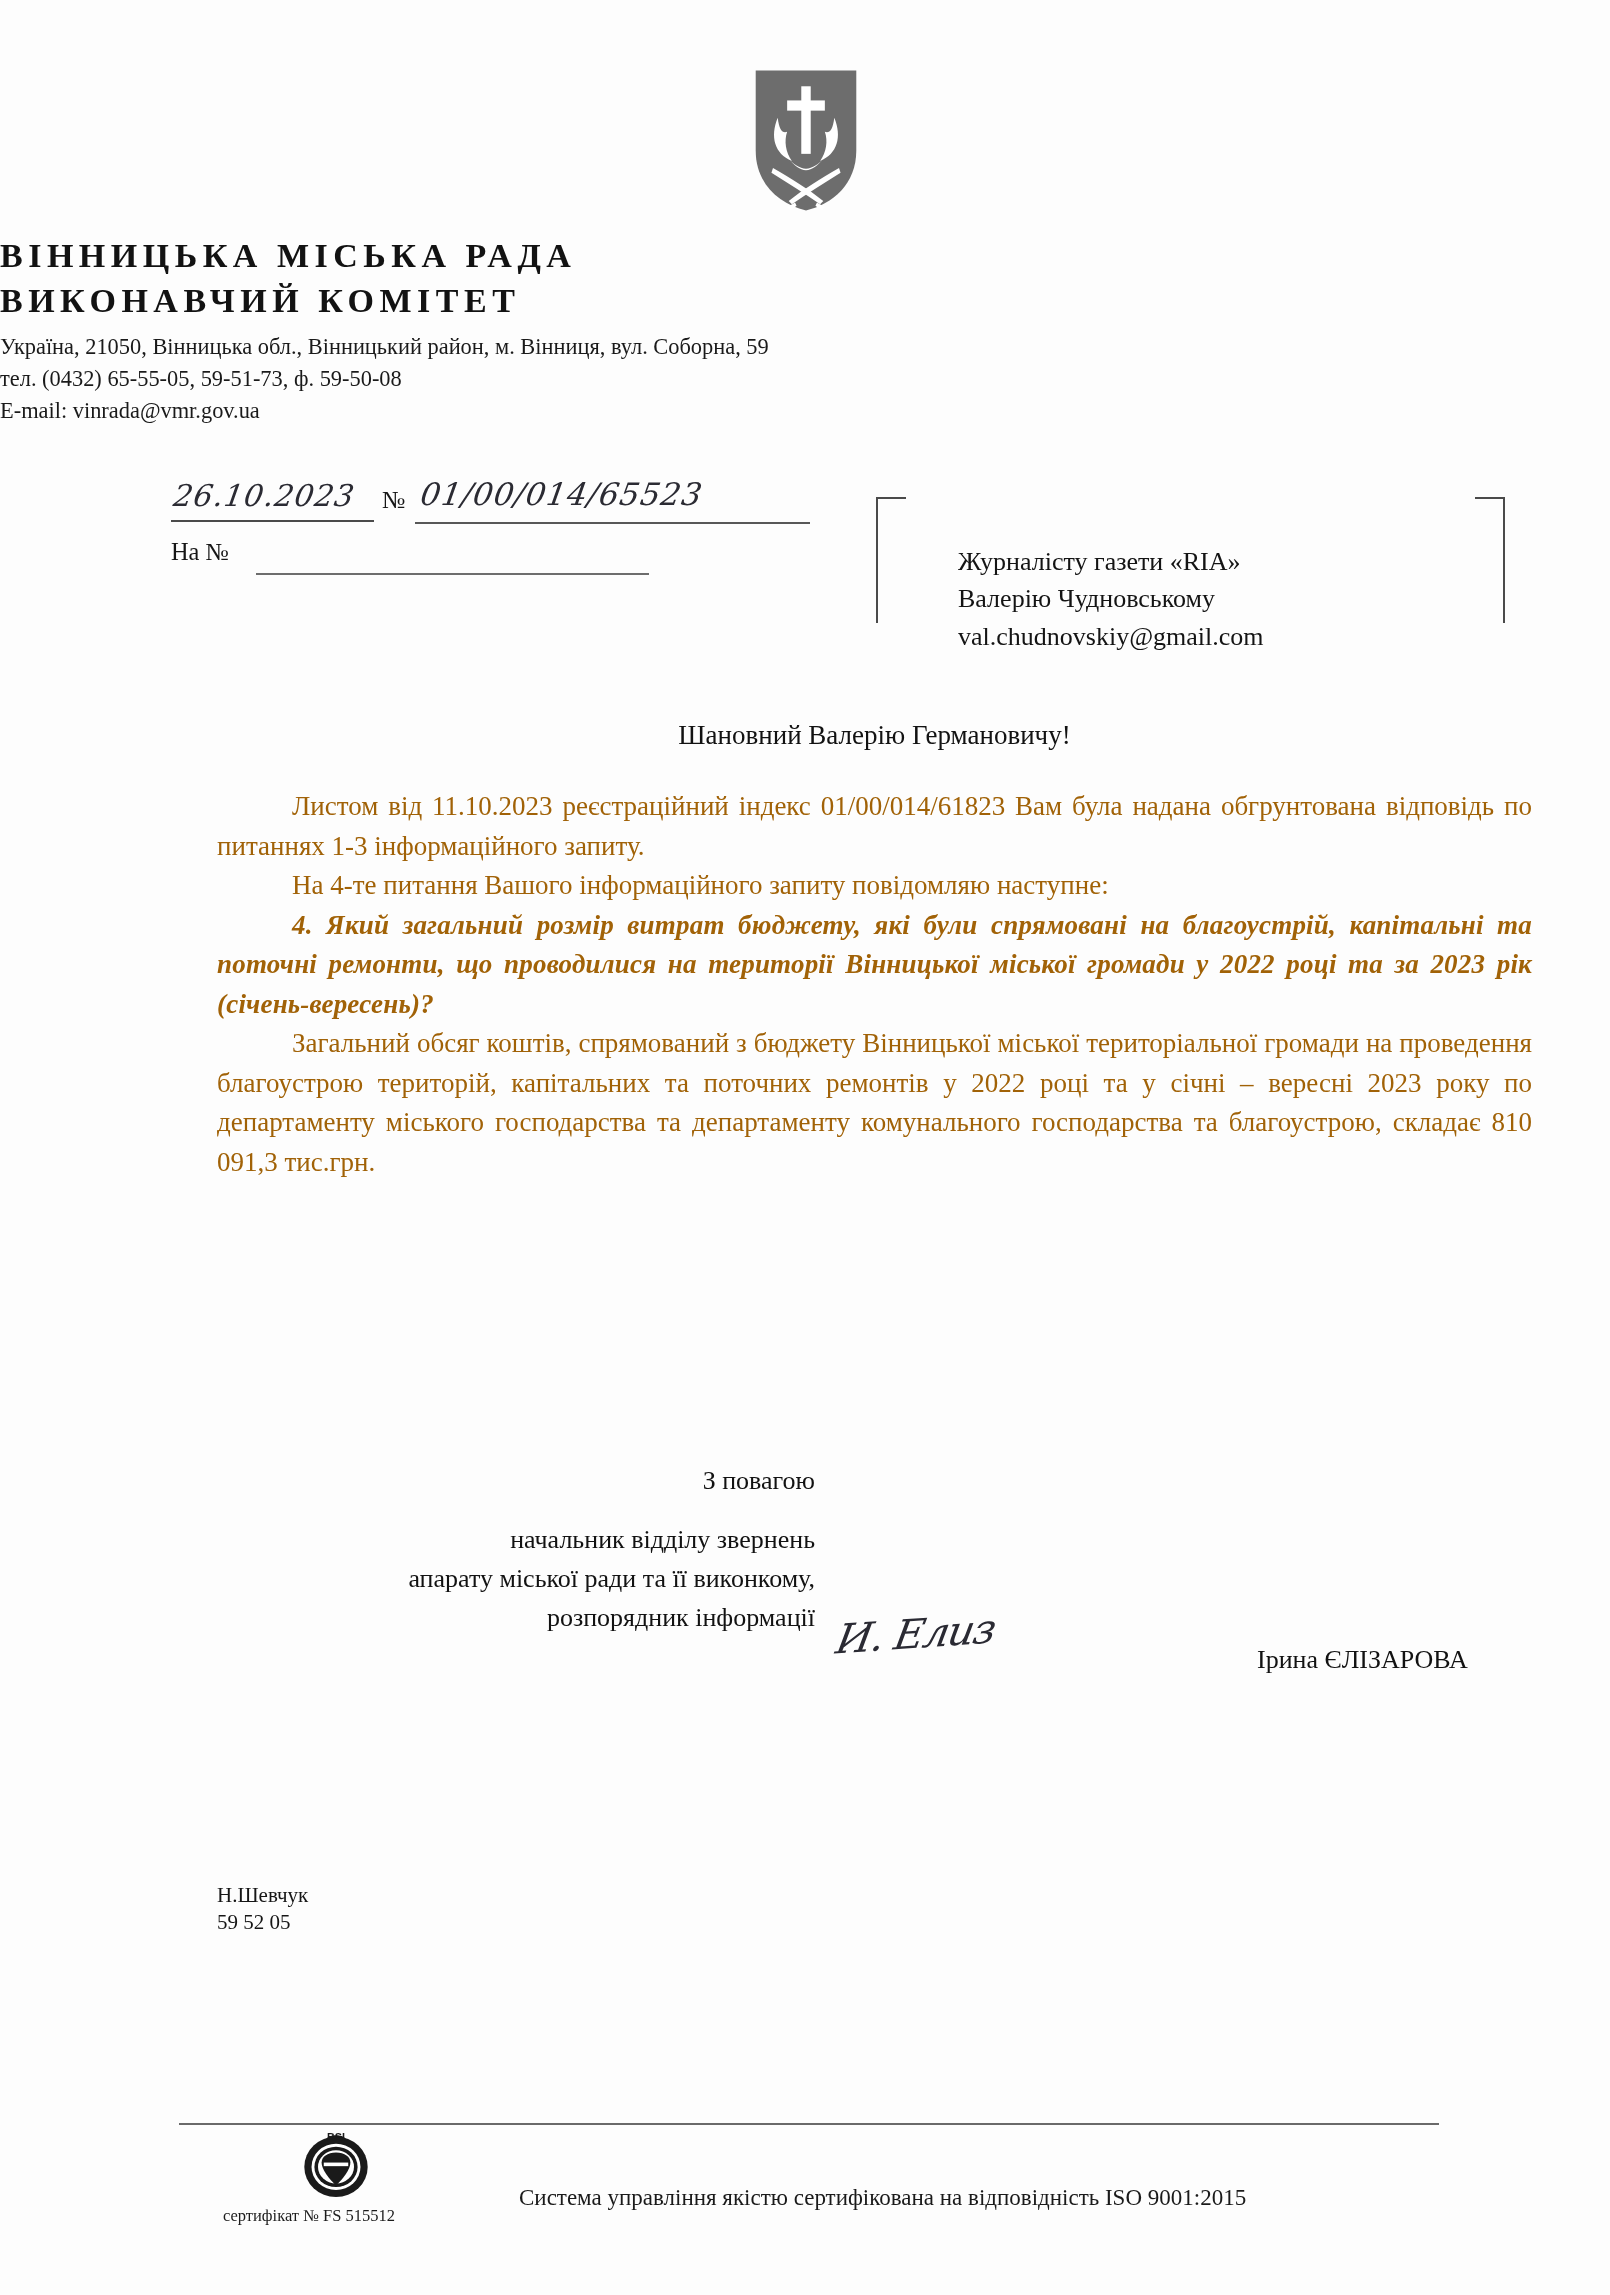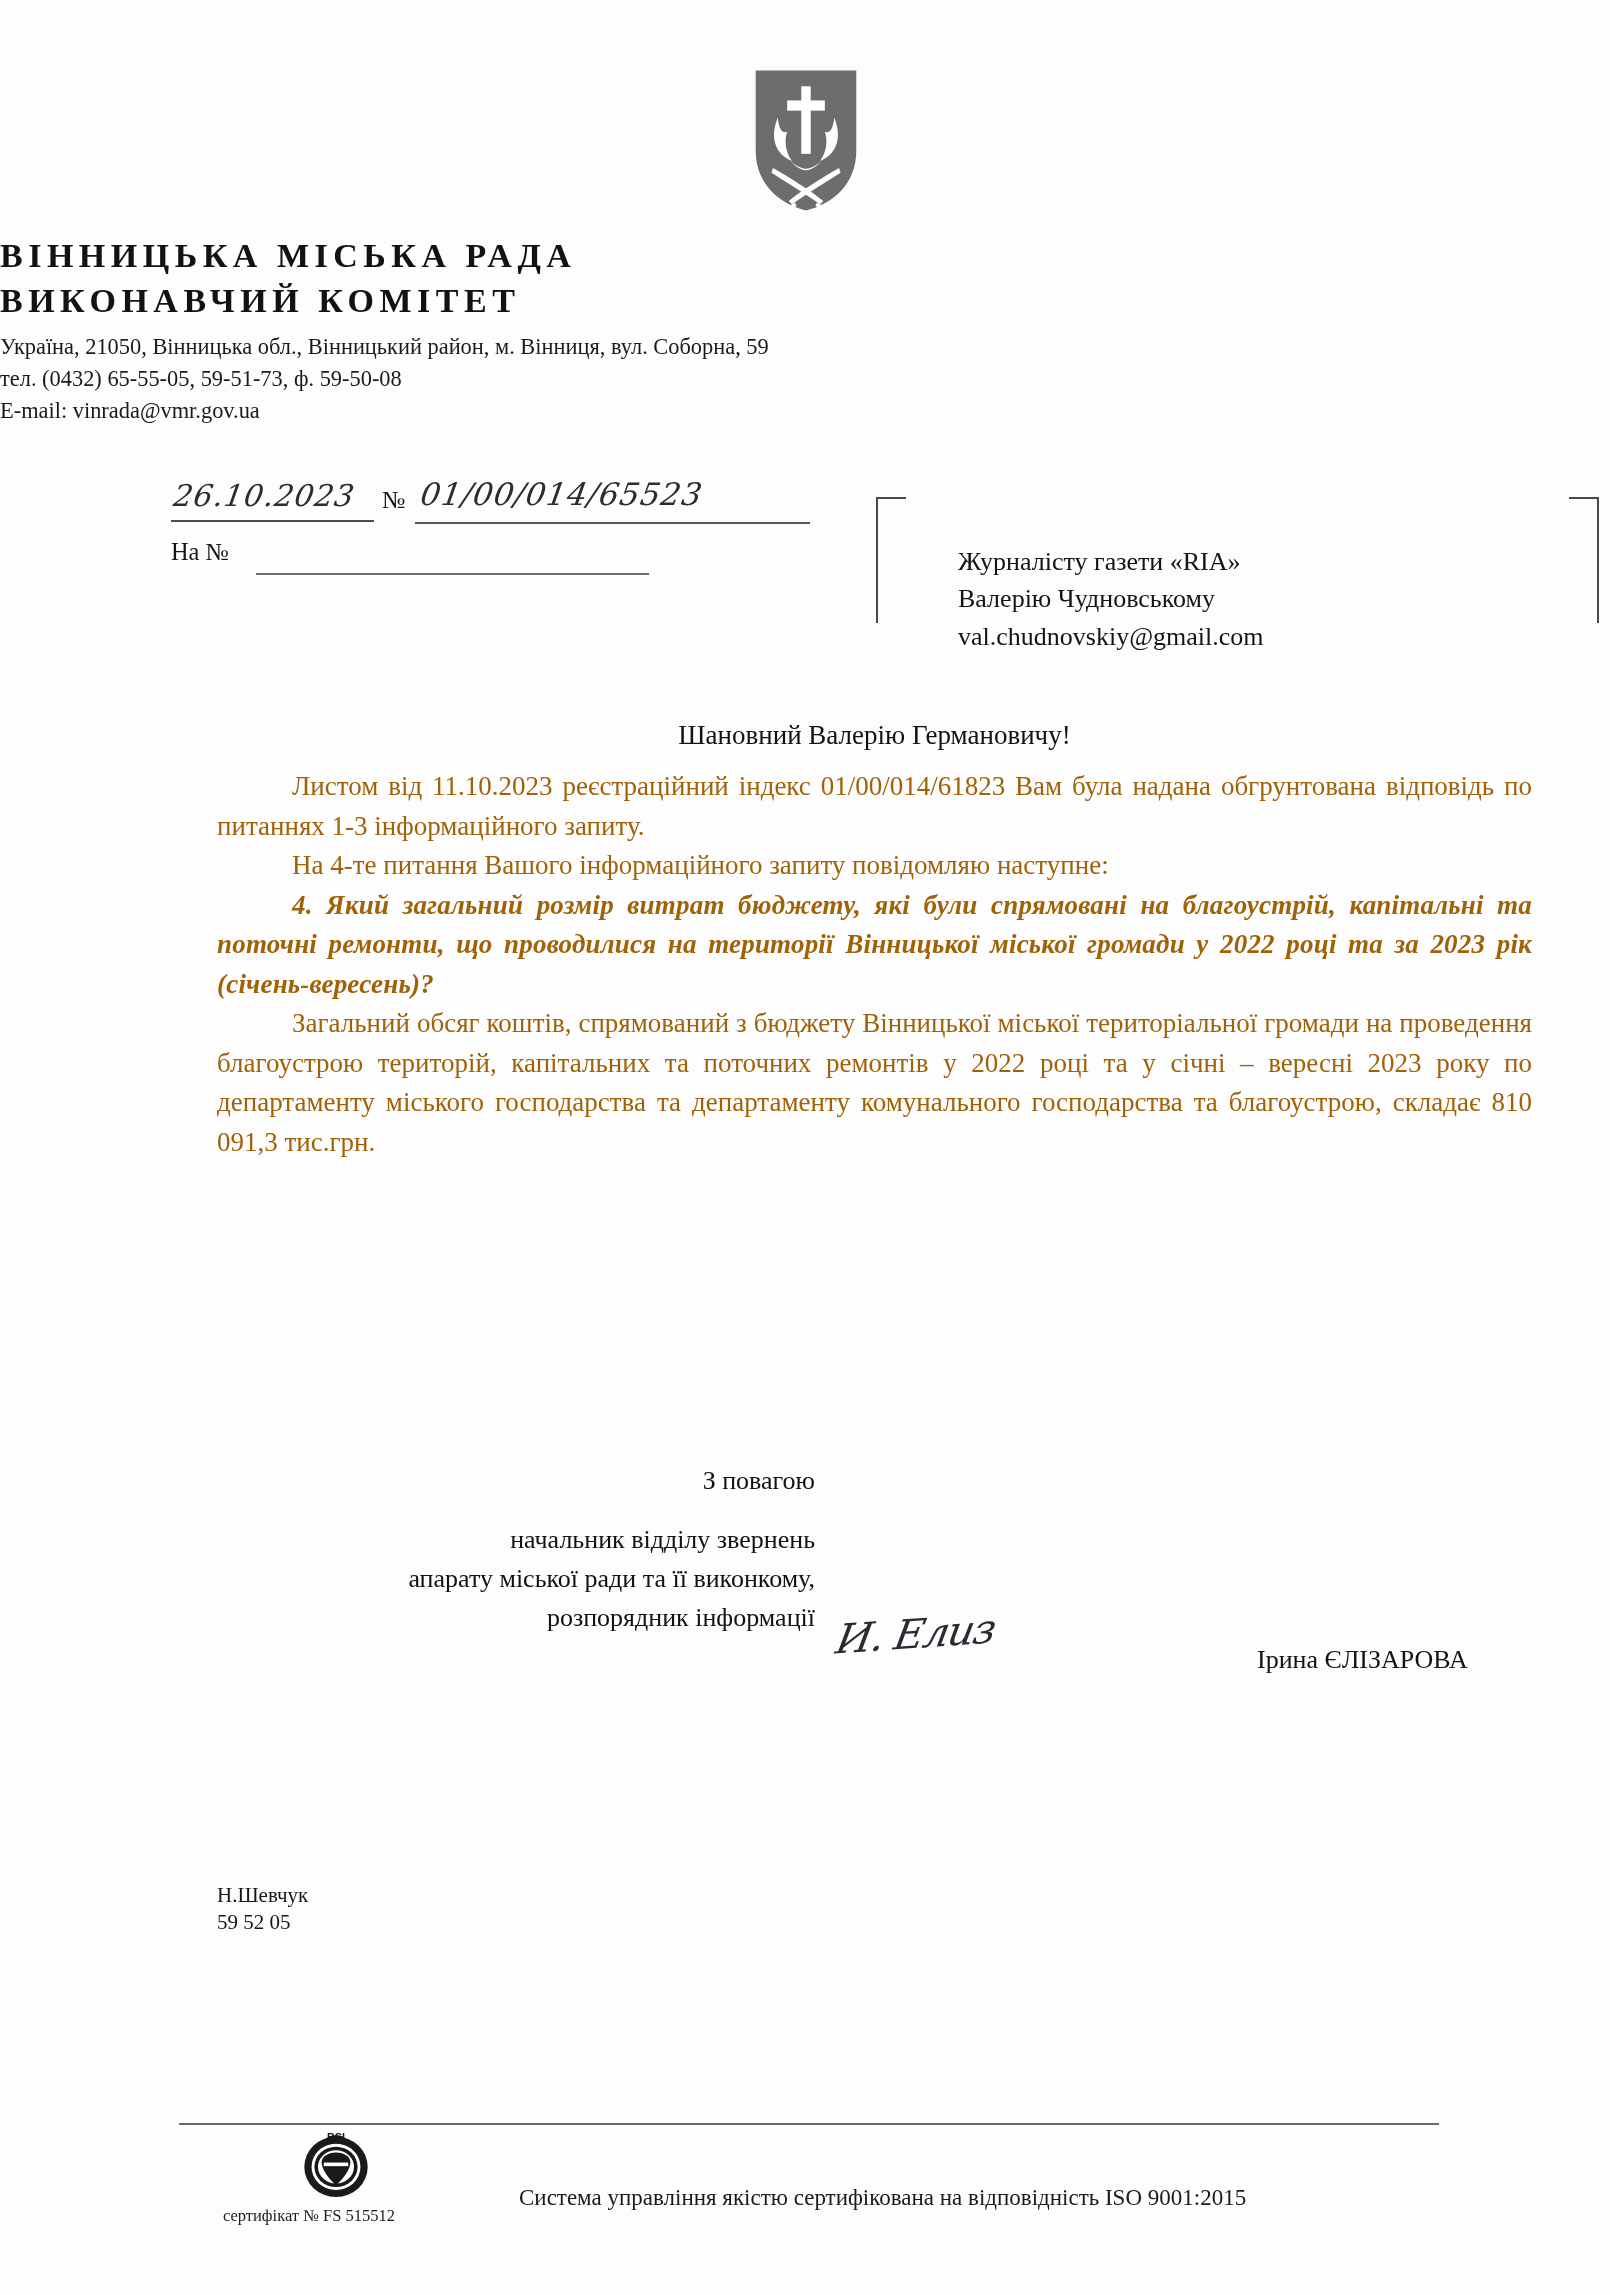--- a/index.html
+++ b/index.html
@@ -132,21 +132,21 @@
     width: 393px;
     height: 1.6px;
     background: #6d6d6d;
   }
 
   
   .addressee {
     position: absolute;
     top: 497px;
     left: 876px;
-    width: 723px;
+    width: 629px;
     height: 154px;
   }
   .addressee .corner {
     position: absolute;
     width: 28px;
     height: 124px;
   }
   .addressee .corner.tl {
     left: 0; top: 0;
     border-left: 2.4px solid #4a4a4a;
@@ -170,21 +170,21 @@
   
   .body {
     position: absolute;
     left: 217px;
     top: 720px;
     width: 1315px;
   }
   .salutation {
     text-align: center;
     font-size: 27px;
-    margin-bottom: 16px;
+    margin-bottom: 36px;
     color: #121212;
   }
   p.para {
     margin: 0;
     font-size: 27px;
     line-height: 1.465;
     text-align: justify;
     text-indent: 75px;
     color: #a16207;
   }

